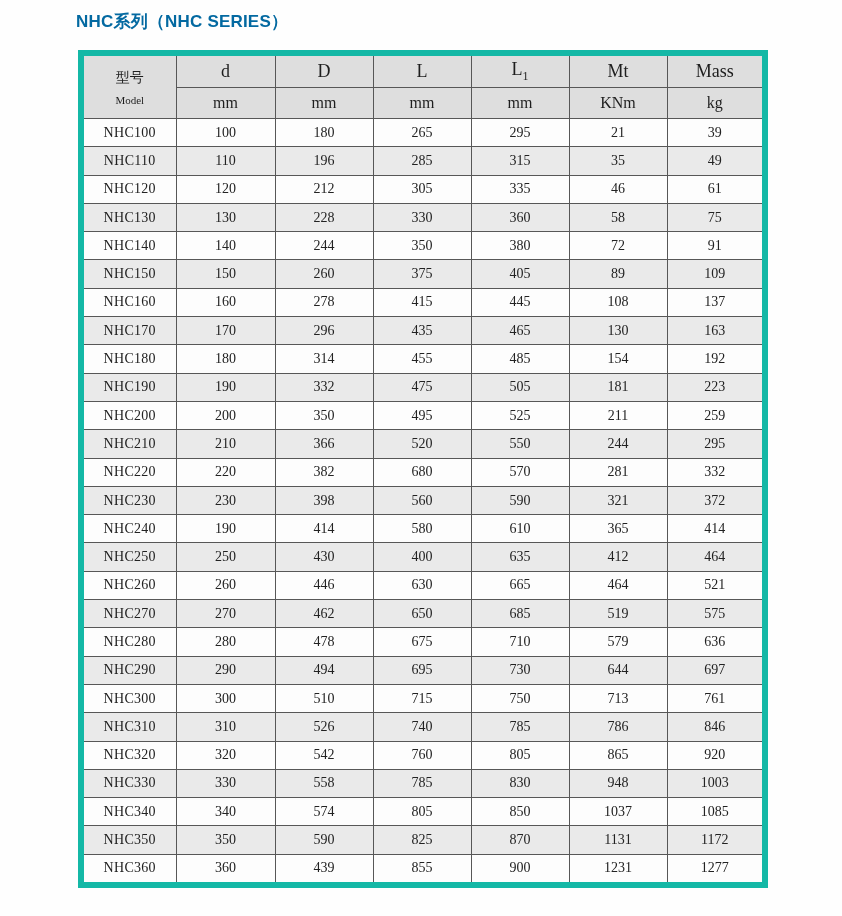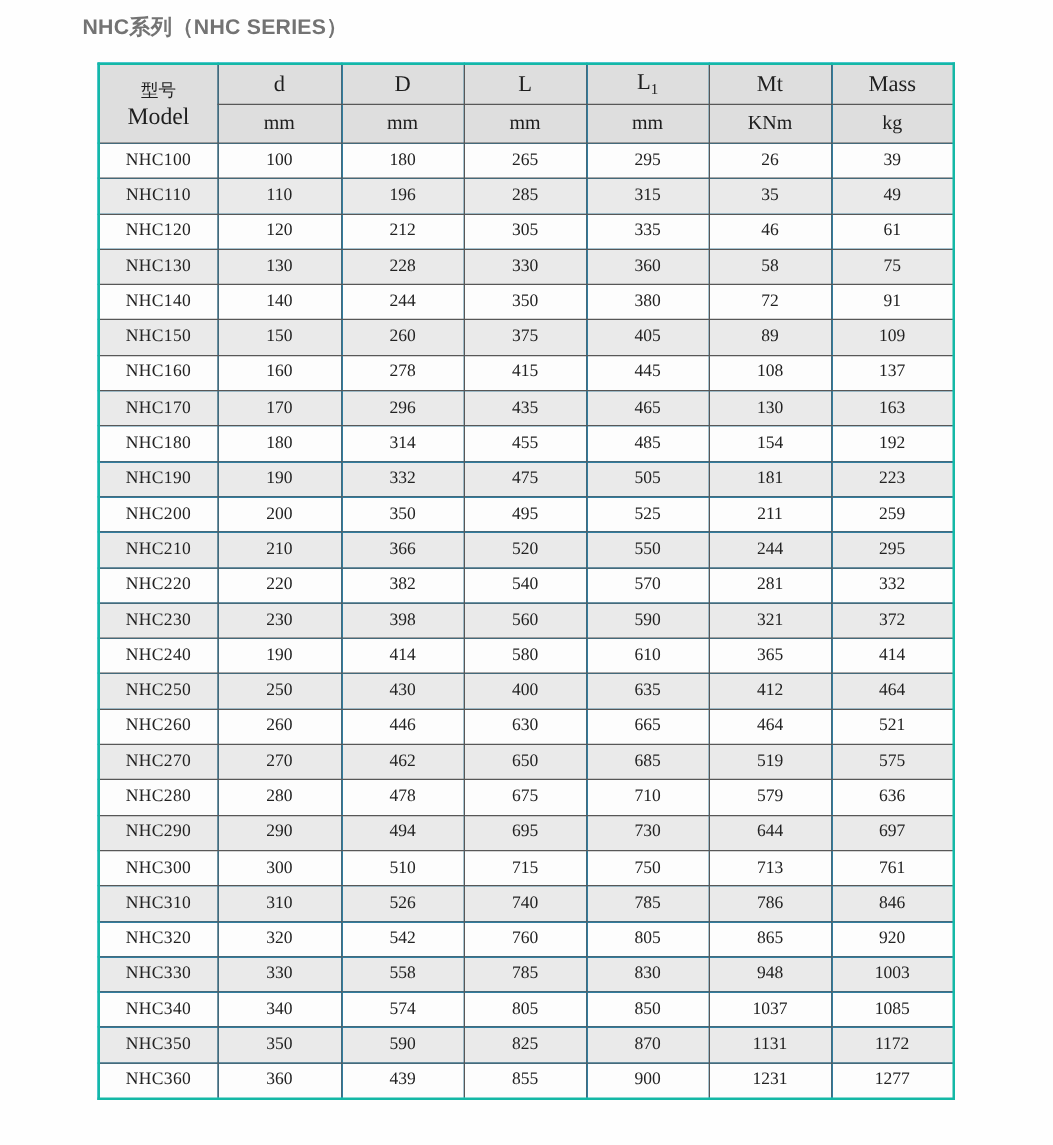--- a/index.html
+++ b/index.html
@@ -12,37 +12,37 @@
     width: 842px;
     height: 916px;
     background: #fefefe;
     font-family: "Liberation Serif", serif;
     color: #1e1e1e;
     overflow: hidden;
   }
   .title {
     margin: 0;
     position: absolute;
-    left: 66px;
+    left: 76px;
     top: 10px;
     font-family: "Liberation Sans", sans-serif;
     font-weight: bold;
     font-size: 17px;
     letter-spacing: 0.2px;
-    color: #737373;
+    color: #0369a1;
   }
   table.spec-table {
     position: absolute;
     left: 78px;
     top: 50px;
     width: 684px;
     border-collapse: collapse;
     table-layout: fixed;
-    border: 2px solid #14b8a6;
-    background: #0ea5e9;
+    border: 6px solid #14b8a6;
+    background: #14b8a6;
   }
   table.spec-table th,
   table.spec-table td {
     border: 1px solid #575757;
     text-align: center;
     vertical-align: middle;
     padding: 0;
     overflow: hidden;
     white-space: nowrap;
   }
@@ -65,21 +65,21 @@
   th.model-th {
     background: #dedede;
     font-weight: normal;
     line-height: 1.25;
   }
   th.model-th .zh {
     font-family: "Liberation Sans", sans-serif;
     font-size: 14px;
   }
   th.model-th .en {
-    font-size: 19px;
+    font-size: 11px;
   }
   tbody td {
     height: 27.3px;
     font-size: 14px;
     color: #222222;
     background: #fdfdfd;
   }
   tbody tr.stripe td {
     background: #eaeaea;
   }
@@ -126,21 +126,21 @@
           <th>kg</th>
         </tr>
     </thead>
     <tbody id="tbody">
         <tr>
           <td class="model-td">NHC100</td>
           <td>100</td>
           <td>180</td>
           <td>265</td>
           <td>295</td>
-          <td>26</td>
+          <td>21</td>
           <td>39</td>
         </tr>
         <tr class="stripe">
           <td class="model-td">NHC110</td>
           <td>110</td>
           <td>196</td>
           <td>285</td>
           <td>315</td>
           <td>35</td>
           <td>49</td>
@@ -232,21 +232,21 @@
           <td>366</td>
           <td>520</td>
           <td>550</td>
           <td>244</td>
           <td>295</td>
         </tr>
         <tr>
           <td class="model-td">NHC220</td>
           <td>220</td>
           <td>382</td>
-          <td>540</td>
+          <td>680</td>
           <td>570</td>
           <td>281</td>
           <td>332</td>
         </tr>
         <tr class="stripe">
           <td class="model-td">NHC230</td>
           <td>230</td>
           <td>398</td>
           <td>560</td>
           <td>590</td>

